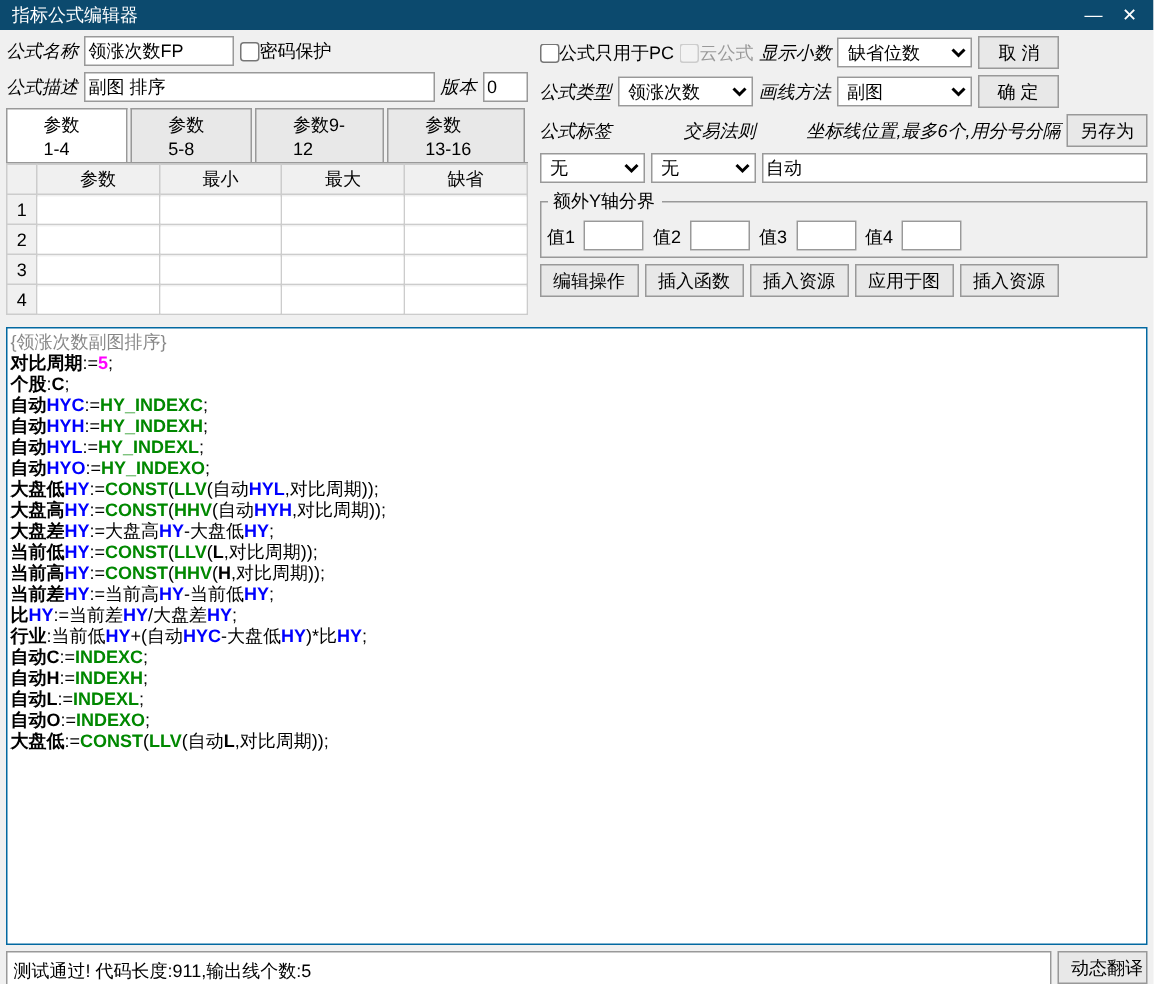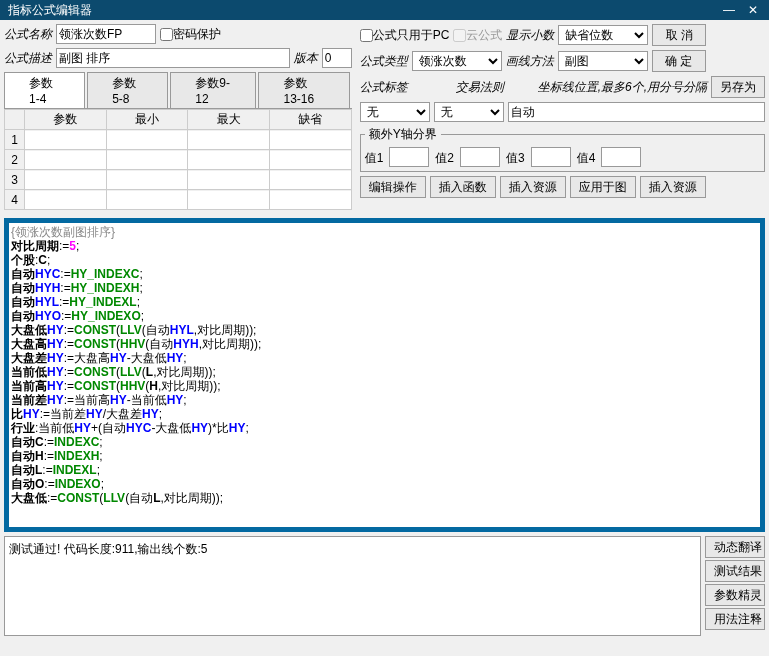--- a/index.html
+++ b/index.html
@@ -20,21 +20,21 @@
 .tab.active { background: #fff; }
 table.params { border-collapse: collapse; width: 100%; }
 table.params th, table.params td { border: 1px solid #ccc; padding: 0; text-align: center; height: 20px; }
 table.params th { background: #f0f0f0; font-weight: normal; }
 table.params td input { width: 100%; height: 18px; border: none; }
 fieldset { border: 1px solid #999; padding: 4px; }
 fieldset legend { padding: 0 4px; }
 .yaxis-row { display: flex; gap: 6px; align-items: flex-end; }
 .yaxis-row input { width: 40px; }
 .btnrow { display: flex; gap: 4px; margin-top: 4px; flex-wrap: wrap; }
-.editor { width: 761px; height: 314px; border: 5px solid #0369a1; background: #fff; margin: 4px; overflow: auto; font-family: Consolas, monospace; font-size: 13px; line-height: 14px; padding: 2px; white-space: pre; }
+.editor { width: 761px; height: 412px; border: 1px solid #0369a1; background: #fff; margin: 4px; overflow: auto; font-family: Consolas, monospace; font-size: 13px; line-height: 14px; padding: 2px; white-space: pre; }
 .editor .kw-blue { color: #00f; font-weight: bold; }
 .editor .kw-green { color: #080; font-weight: bold; }
 .editor .kw-pink { color: #f0f; font-weight: bold; }
 .editor .kw-bold { font-weight: bold; }
 .editor .gray { color: #888; }
 .bottom { display: flex; margin: 4px; gap: 4px; }
 .status { flex: 1; border: 1px solid #999; background: #fff; height: 100px; padding: 4px; }
 .sidebtns { display: flex; flex-direction: column; gap: 2px; }
 .sidebtns .btn { width: 60px; }
 .chk { display: inline-flex; align-items: center; gap: 0; }

